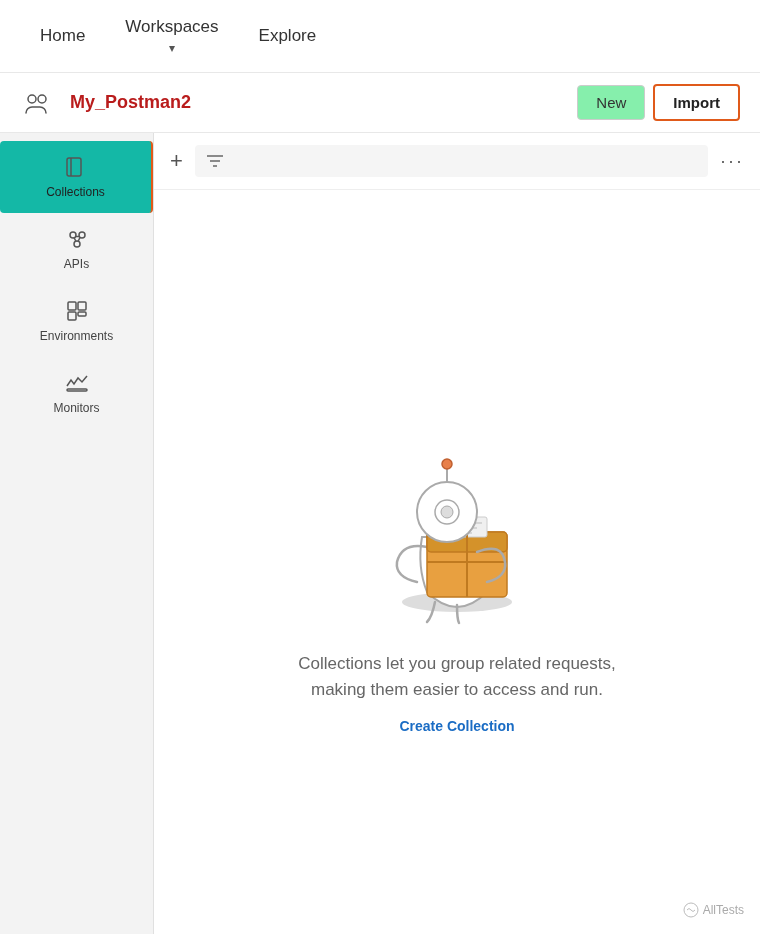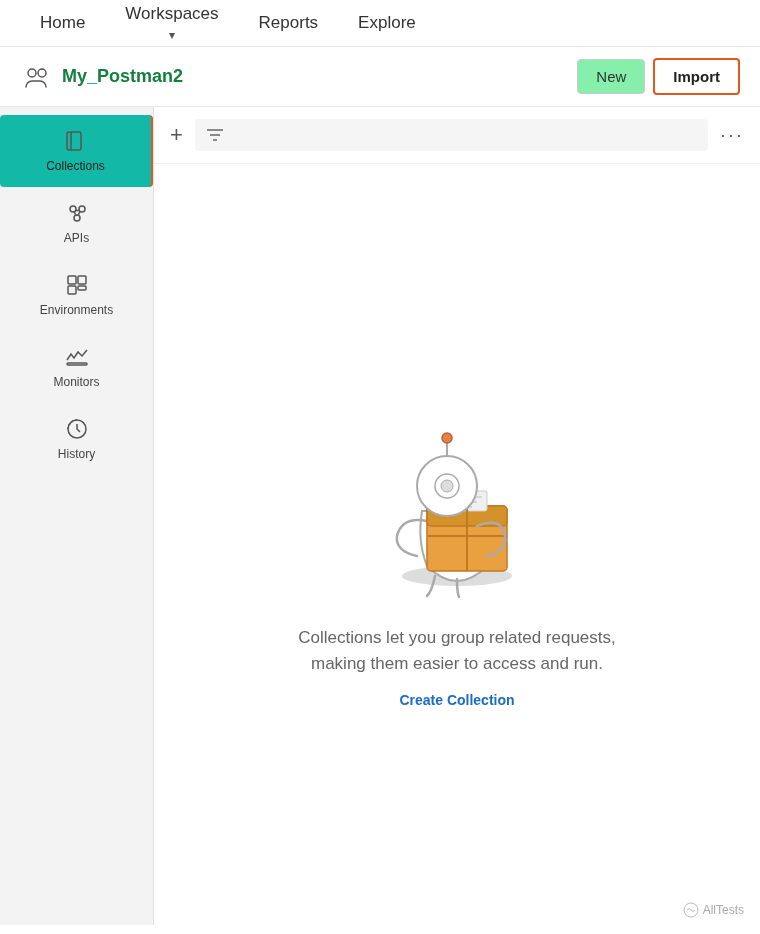--- a/index.html
+++ b/index.html
@@ -8,21 +8,21 @@
       height: 934px;
       font-family: -apple-system, BlinkMacSystemFont, 'Segoe UI', sans-serif;
       background: #fff;
       overflow: hidden;
     }
 
     
     .top-nav {
       display: flex;
       align-items: center;
-      height: 47px;
+      height: 73px;
       padding: 0 24px;
       border-bottom: 1px solid #e8e8e8;
       gap: 8px;
     }
     .nav-item {
       padding: 8px 16px;
       font-size: 17px;
       color: #333;
       cursor: pointer;
       border-radius: 4px;
@@ -56,21 +56,22 @@
     .workspace-icon {
       width: 32px;
       height: 32px;
       display: flex;
       align-items: center;
       justify-content: center;
     }
     .workspace-name {
       font-size: 18px;
       font-weight: 600;
-      color: #15803d;
+      color: #b91c1c;
+      margin-left: 8px;
     }
     .workspace-actions {
       display: flex;
       align-items: center;
       gap: 8px;
     }
     .btn-new {
       padding: 8px 18px;
       border: 1px solid #ccc;
       border-radius: 4px;
@@ -222,21 +223,20 @@
   </style>
 </head>
 <body>
 
 <nav class="top-nav">
   <div class="nav-item">Home</div>
   <div class="nav-item workspaces">
     <span>Workspaces</span>
     <span class="chevron-down">▾</span>
   </div>
-  <div class="nav-item">Reports</div>
   <div class="nav-item">Explore</div>
 </nav>
 
 <div class="workspace-header">
   <div class="workspace-left">
     <div class="workspace-icon">
       <svg width="28" height="28" viewBox="0 0 28 28" fill="none" xmlns="http://www.w3.org/2000/svg">
         <circle cx="10" cy="10" r="4" stroke="#555" stroke-width="1.5" fill="none"></circle>
         <circle cx="20" cy="10" r="4" stroke="#555" stroke-width="1.5" fill="none"></circle>
         <path d="M4 24c0-3.3 2.7-6 6-6h8c3.3 0 6 2.7 6 6" stroke="#555" stroke-width="1.5" fill="none" stroke-linecap="round"></path>
@@ -294,30 +294,20 @@
     <div class="sidebar-item">
       <span class="sidebar-icon">
         <svg width="24" height="24" viewBox="0 0 24 24" fill="none" stroke="#555" stroke-width="1.5">
           <polyline points="2,15 6,9 9,13 13,7 17,11 22,5"></polyline>
           <rect x="2" y="18" width="20" height="2" rx="1"></rect>
         </svg>
       </span>
       <span class="sidebar-item-label">Monitors</span>
     </div>
 
-    <div class="sidebar-item">
-      <span class="sidebar-icon">
-        <svg width="24" height="24" viewBox="0 0 24 24" fill="none" stroke="#555" stroke-width="1.5">
-          <circle cx="12" cy="12" r="9"></circle>
-          <polyline points="12,7 12,12 15,15"></polyline>
-          <path d="M3 12 A9 9 0 0 1 12 3" stroke-dasharray="2,2"></path>
-        </svg>
-      </span>
-      <span class="sidebar-item-label">History</span>
-    </div>
 
   </aside>
 
   <main class="content">
 
     <div class="content-toolbar">
       <span class="toolbar-add">+</span>
       <div class="toolbar-filter">
         <svg width="20" height="20" viewBox="0 0 20 20" fill="none" stroke="#666" stroke-width="1.5">
           <line x1="2" y1="5" x2="18" y2="5"></line>

